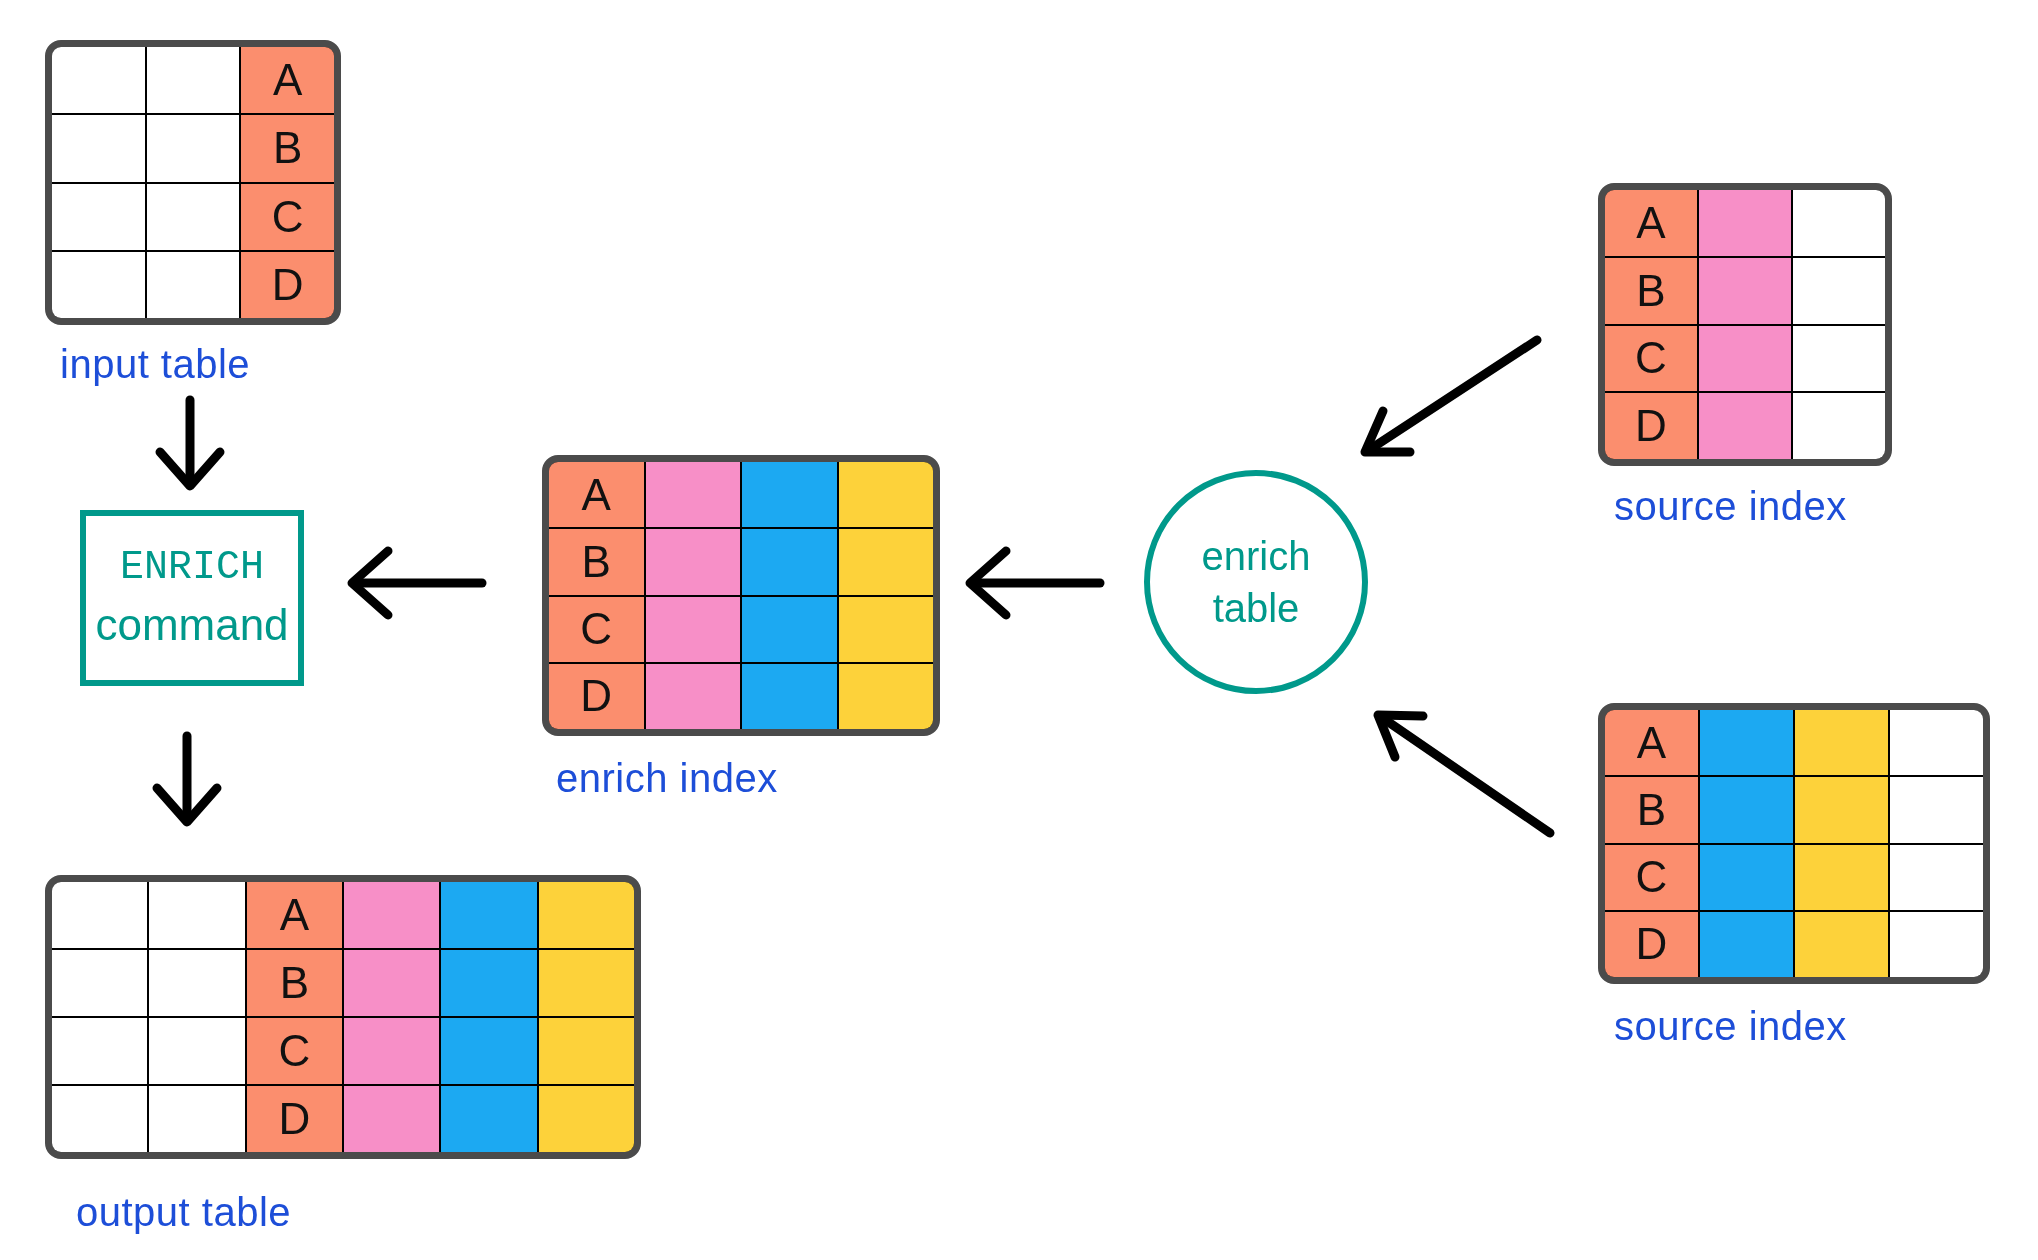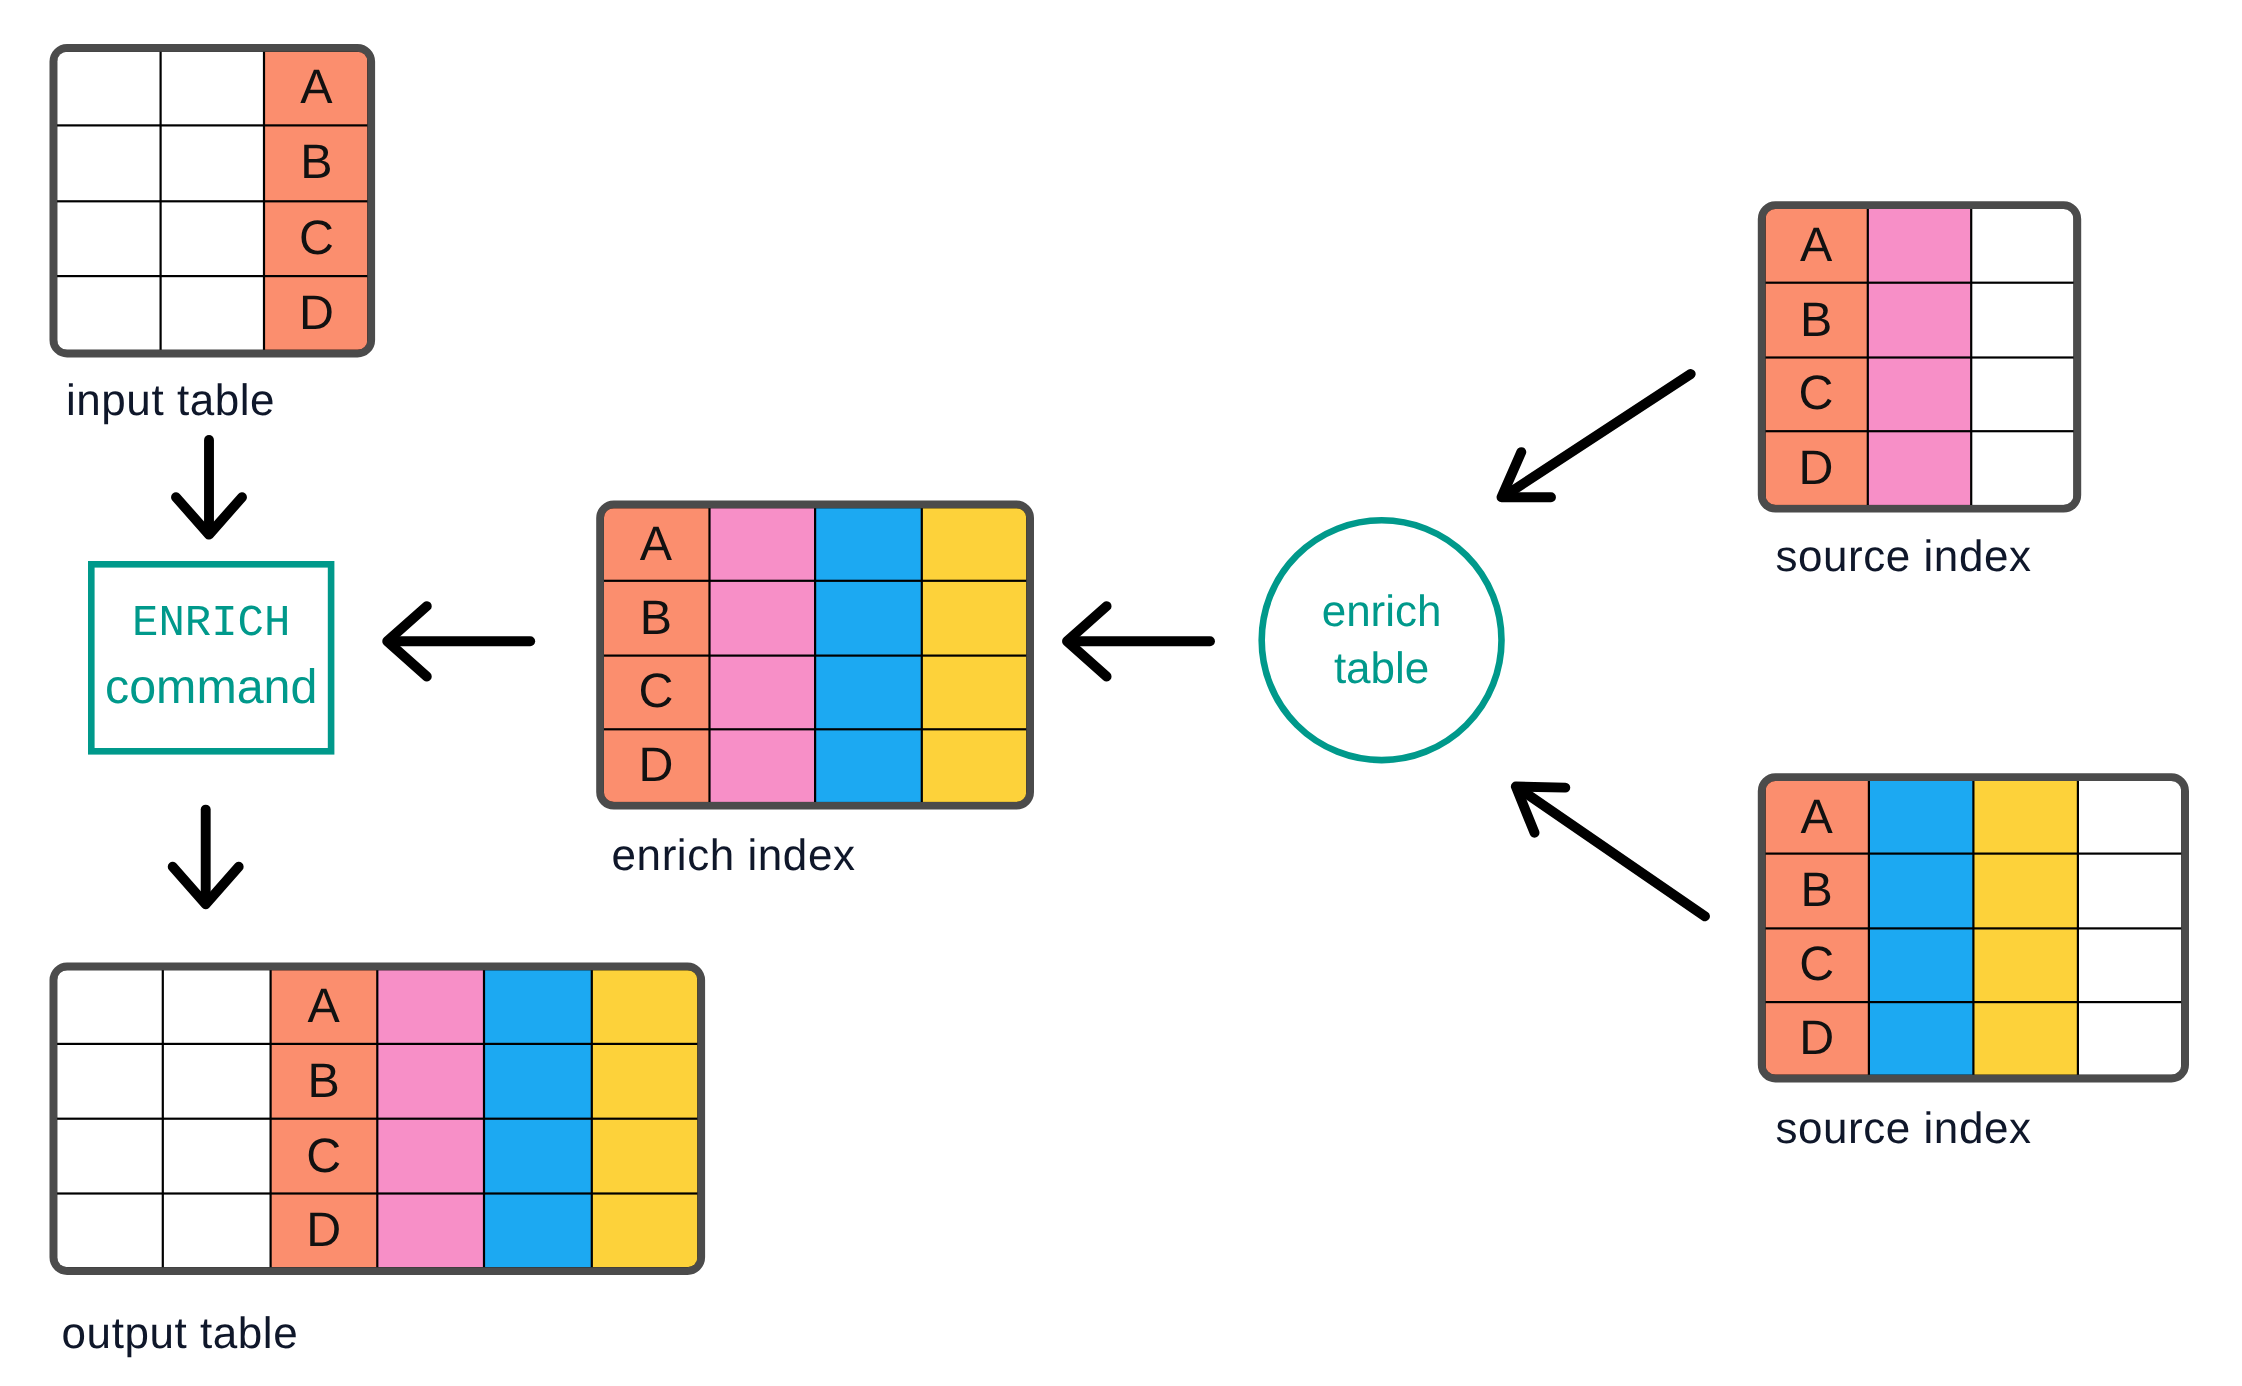--- a/index.html
+++ b/index.html
@@ -29,21 +29,21 @@
   .cell.lt{
     display:flex;align-items:center;justify-content:center;
     font-size:44px;color:#111111;line-height:1;
   }
   .cols3{grid-template-columns:repeat(3,1fr);grid-template-rows:repeat(4,1fr);}
   .cols4{grid-template-columns:repeat(4,1fr);grid-template-rows:repeat(4,1fr);}
   .cols6{grid-template-columns:repeat(6,1fr);grid-template-rows:repeat(4,1fr);}
   
   .lbl{
     position:absolute;
-    font-size:40px;color:#0f172a;
+    font-size:40px;color:#1d4ed8;
     white-space:nowrap;letter-spacing:0.5px;
   }
   
   .cmdbox{
     position:absolute;left:80px;top:510px;width:224px;height:176px;
     border:6px solid #00998b;box-sizing:border-box;
     display:flex;flex-direction:column;align-items:center;justify-content:center;
     color:#00998b;background:#ffffff;
   }
   .cmdbox .mono{font-family:"Liberation Mono","DejaVu Sans Mono",monospace;font-size:40px;line-height:1.35;}
@@ -108,21 +108,21 @@
     <div class="cell pink"></div>
     <div class="cell blue"></div>
     <div class="cell yellow"></div>
     <div class="cell"></div>
     <div class="cell"></div>
     <div class="cell salmon lt">D</div>
     <div class="cell pink"></div>
     <div class="cell blue"></div>
     <div class="cell yellow"></div>
   </div>
-  <div class="lbl" style="left:56px;top:1190px;">output table</div>
+  <div class="lbl" style="left:76px;top:1190px;">output table</div>
 
   <div class="tbl cols4" style="left:542px;top:455px;width:398px;height:281px;">
     <div class="cell salmon lt">A</div>
     <div class="cell pink"></div>
     <div class="cell blue"></div>
     <div class="cell yellow"></div>
     <div class="cell salmon lt">B</div>
     <div class="cell pink"></div>
     <div class="cell blue"></div>
     <div class="cell yellow"></div>

